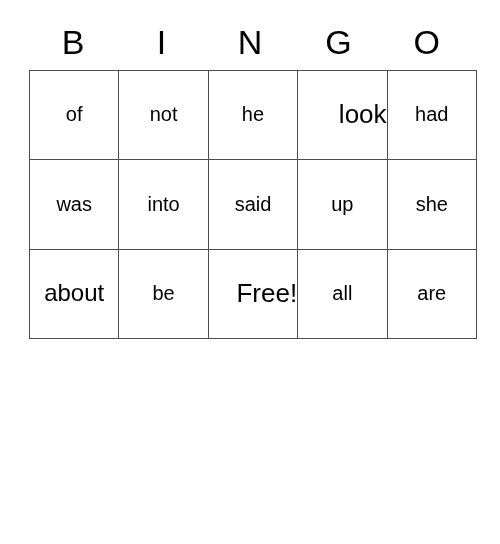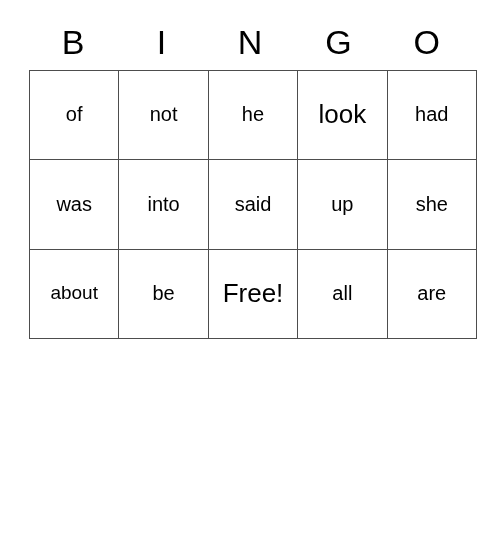--- a/index.html
+++ b/index.html
@@ -53,22 +53,22 @@
     background: #ffffff;
   }
   .cell-text {
     display: block;
     font-size: 20px;
     line-height: 1;
     color: #000000;
     padding-bottom: 2px;
     white-space: nowrap;
   }
-  .cell-text.shrink-1 { font-size: 26px; }
-  .cell-text.shrink-2 { font-size: 19px; }
+  .cell-text.shrink-1 { font-size: 26px; text-align: right; }
+  .cell-text.shrink-2 { font-size: 24px; }
 </style>
 </head>
 <body>
 
 <div id="card">
 
   <div id="header-row">
     <div class="header-cell">B</div>
     <div class="header-cell">I</div>
     <div class="header-cell">N</div>

